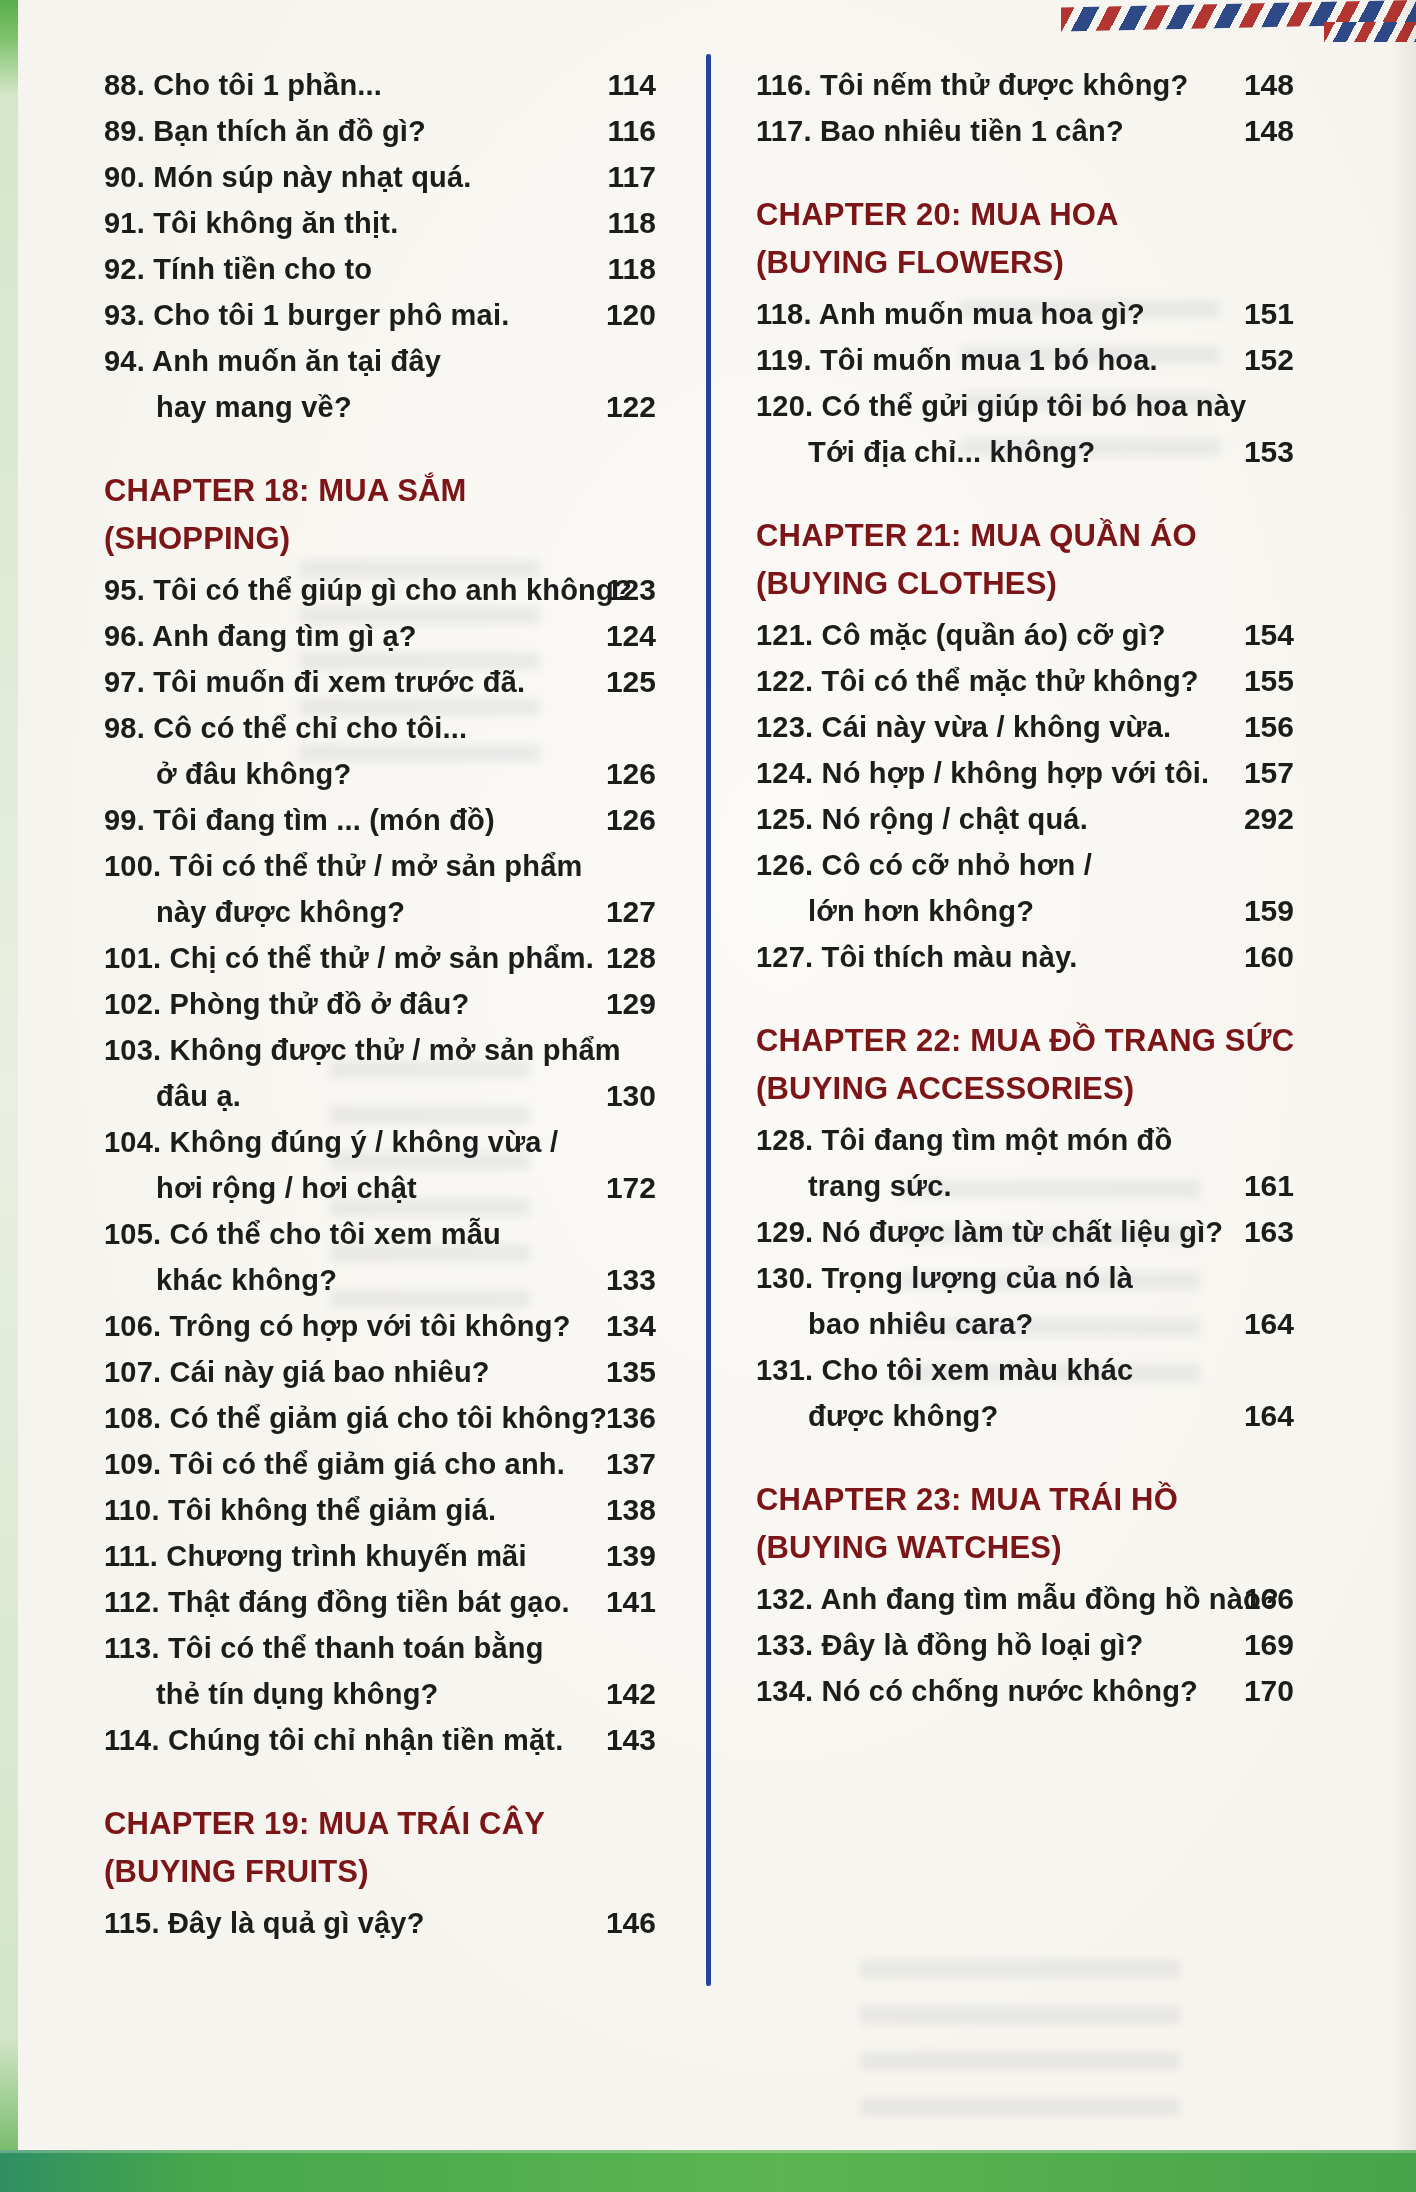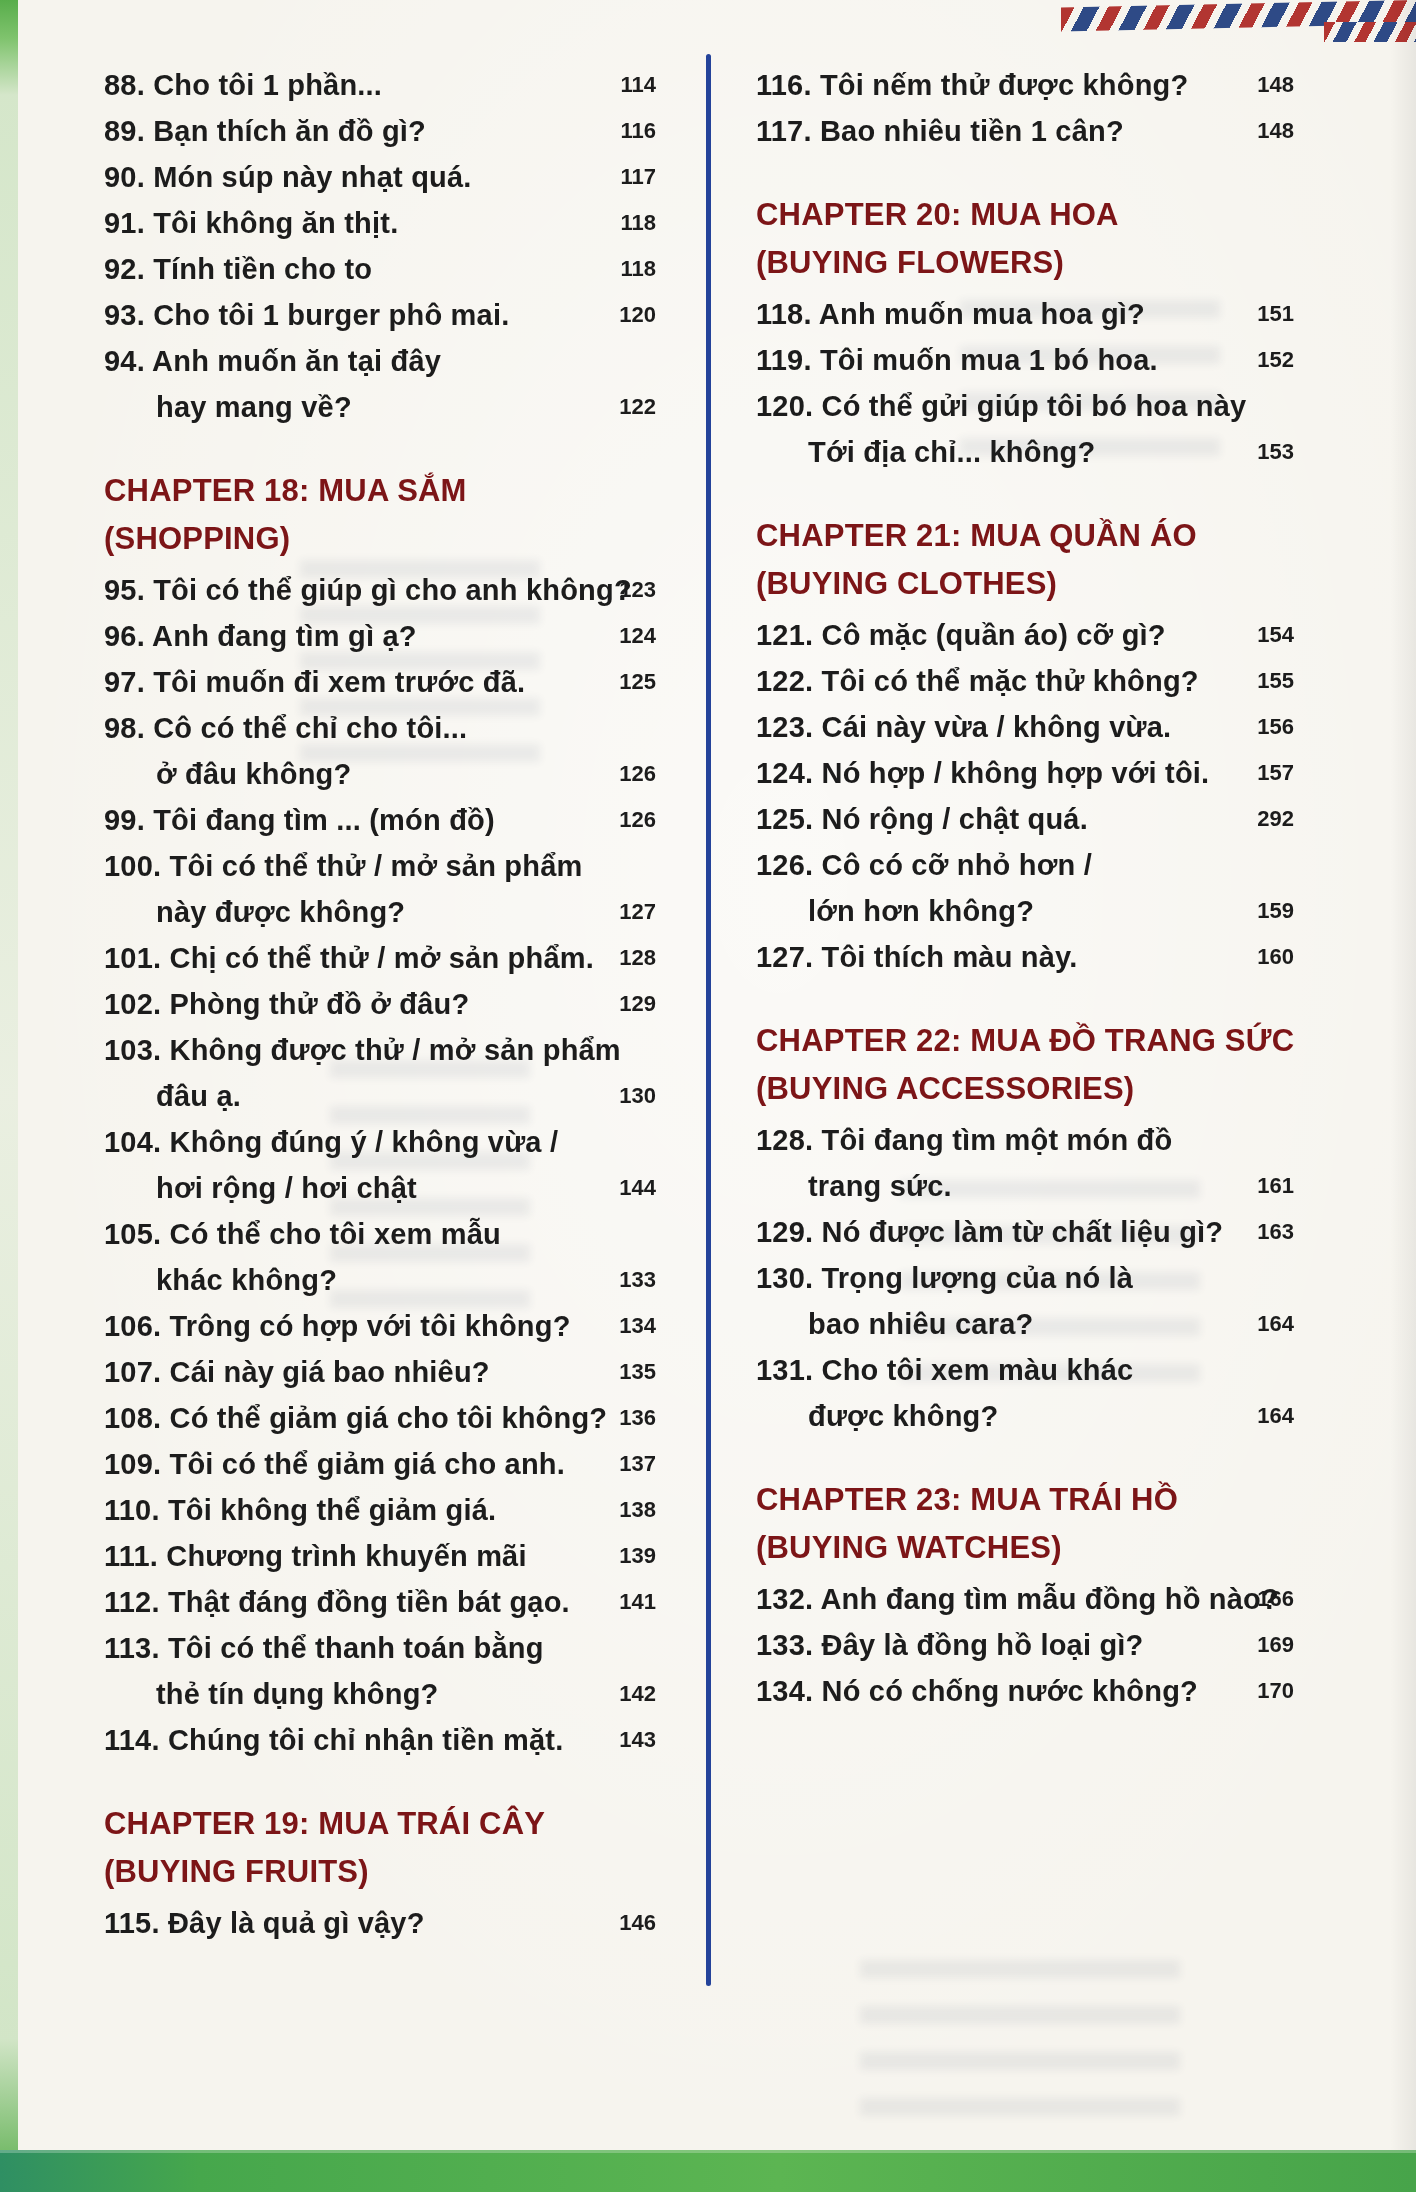--- a/index.html
+++ b/index.html
@@ -59,21 +59,21 @@
   .col-right{left:756px;width:538px;}
   .toc-item{display:flex;align-items:flex-end;}
   .item-lines{flex:1 1 auto;min-width:0;}
   .item-line{
     font-size:29px;line-height:46px;font-weight:600;color:#1c1c1c;
     letter-spacing:.2px;white-space:nowrap;
   }
   .item-line.cont{padding-left:52px;}
   .item-num{display:inline;}
   .page-num{
-    flex:0 0 auto;font-size:22px;line-height:46px;font-weight:600;
+    flex:0 0 auto;font-size:30px;line-height:46px;font-weight:600;
     color:#1c1c1c;margin-left:10px;white-space:nowrap;
   }
   .chapter{margin-top:37px;margin-bottom:4px;}
   .chapter-line{
     font-size:31px;line-height:48px;font-weight:700;color:#7c1517;
     letter-spacing:.2px;white-space:nowrap;
   }
 </style>
 </head>
 <body>
@@ -195,21 +195,21 @@
           <div class="item-line"><span class="item-num">103.</span> Không được thử / mở sản phẩm</div>
           <div class="item-line cont">đâu ạ.</div>
         </div>
         <div class="page-num">130</div>
       </div>
       <div class="toc-item">
         <div class="item-lines">
           <div class="item-line"><span class="item-num">104.</span> Không đúng ý / không vừa /</div>
           <div class="item-line cont">hơi rộng / hơi chật</div>
         </div>
-        <div class="page-num">144</div>
+        <div class="page-num">172</div>
       </div>
       <div class="toc-item">
         <div class="item-lines">
           <div class="item-line"><span class="item-num">105.</span> Có thể cho tôi xem mẫu</div>
           <div class="item-line cont">khác không?</div>
         </div>
         <div class="page-num">133</div>
       </div>
       <div class="toc-item">
         <div class="item-lines">

